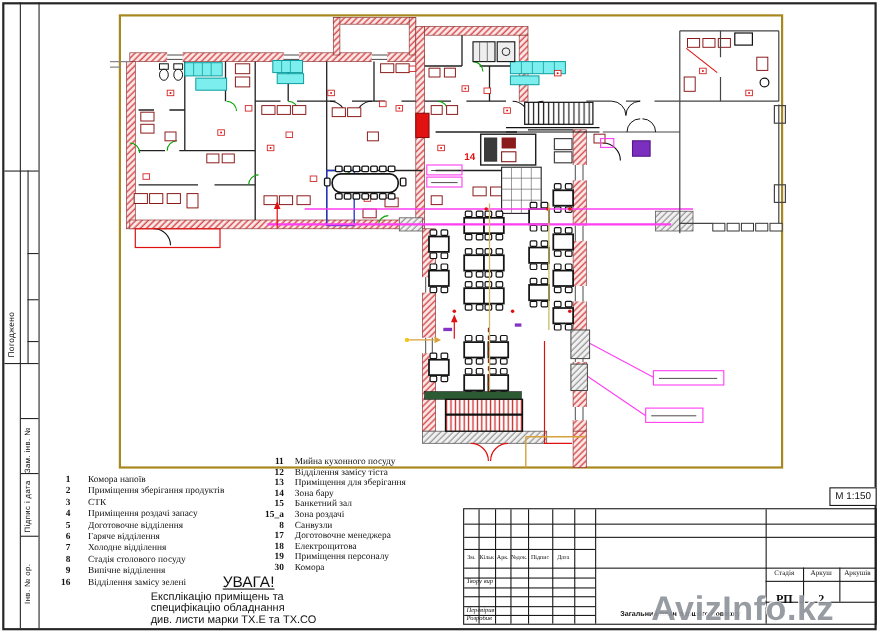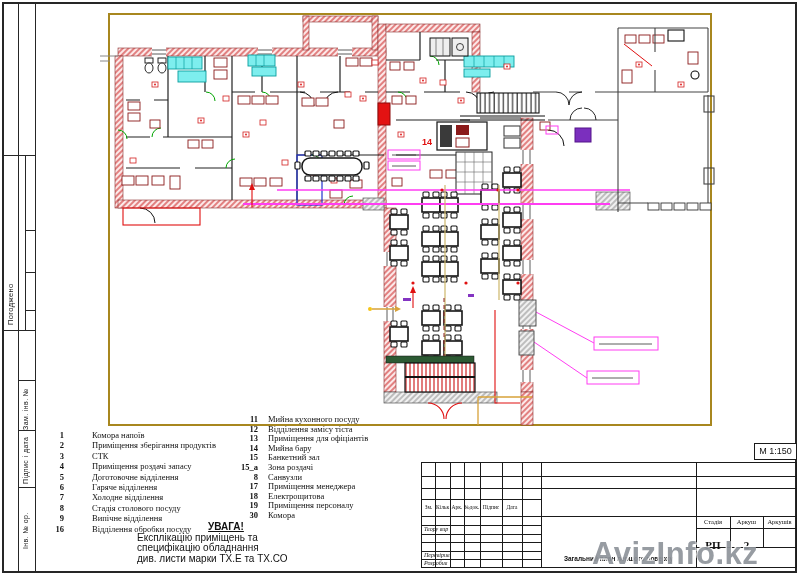--- a/index.html
+++ b/index.html
@@ -11,26 +11,26 @@
   .vtext{position:absolute;transform-origin:0 0;transform:rotate(-90deg);font-size:7.5px;
     letter-spacing:.4px;white-space:nowrap;color:#111;}
   
   #frame{left:108px;top:13px;width:600px;height:409px;border:2px solid #a8871f;}
   
   .leg{font-family:"Liberation Serif",serif;font-size:8.5px;color:#111;}
   .leg-row{white-space:nowrap;}
   #leg-left .leg-row{line-height:10.4px;}
   #leg-right .leg-row{line-height:9.6px;}
   .leg-num{display:inline-block;width:18px;text-align:right;font-weight:bold;}
-  #leg-left .leg-lab{margin-left:28px;}
+  #leg-left .leg-lab{margin-left:16px;}
   #leg-right .leg-lab{margin-left:10px;}
   
   #notice{left:137px;top:521px;width:178px;font-size:10px;color:#111;}
-  #notice .nt{display:block;text-align:center;font-weight:bold;text-decoration:underline;
-    font-size:10px;margin-bottom:1px;}
+  #notice .nt{display:block;text-align:center;font-weight:normal;text-decoration:underline;
+    font-size:14px;margin-bottom:1px;}
   #notice .nl{display:block;line-height:10.4px;}
   
   #tblock{left:421px;top:462px;width:374px;height:104px;border:1.5px solid #1a1a1a;font-size:6px;color:#111;}
   .tl{background:#1a1a1a;position:absolute;}
   .stc-row{position:absolute;left:0;top:41px;width:100px;display:flex;}
   .stc-row span{display:inline-block;text-align:center;font-family:"Liberation Serif",serif;font-size:5.5px;}
   .stc-row span:nth-child(1){width:13px;}
   .stc-row span:nth-child(2){width:15px;}
   .stc-row span:nth-child(3){width:14px;}
   .stc-row span:nth-child(4){width:16px;}
@@ -412,40 +412,40 @@
     <div class="leg-row"><span class="leg-num">5</span><span class="leg-lab">Доготовочне відділення</span></div>
 
     <div class="leg-row"><span class="leg-num">6</span><span class="leg-lab">Гаряче відділення</span></div>
 
     <div class="leg-row"><span class="leg-num">7</span><span class="leg-lab">Холодне  відділення</span></div>
 
     <div class="leg-row"><span class="leg-num">8</span><span class="leg-lab">Стадія столового посуду</span></div>
 
     <div class="leg-row"><span class="leg-num">9</span><span class="leg-lab">Випічне відділення</span></div>
 
-    <div class="leg-row"><span class="leg-num">16</span><span class="leg-lab">Відділення обробки посуду</span></div>
+    <div class="leg-row"><span class="leg-num">16</span><span class="leg-lab">Відділення замісу зелені</span></div>
 
 </div>
 <div id="leg-right" class="abs leg" style="left:234px;top:415px">
 
     <div class="leg-row"><span class="leg-num" style="width:24px">11</span><span class="leg-lab">Мийна кухонного посуду</span></div>
 
     <div class="leg-row"><span class="leg-num" style="width:24px">12</span><span class="leg-lab">Відділення замісу тіста</span></div>
 
-    <div class="leg-row"><span class="leg-num" style="width:24px">13</span><span class="leg-lab">Приміщення для офіціантів</span></div>
-
-    <div class="leg-row"><span class="leg-num" style="width:24px">14</span><span class="leg-lab">Мийна бару</span></div>
+    <div class="leg-row"><span class="leg-num" style="width:24px">13</span><span class="leg-lab">Приміщення для зберігання</span></div>
+
+    <div class="leg-row"><span class="leg-num" style="width:24px">14</span><span class="leg-lab">Зона бару</span></div>
 
     <div class="leg-row"><span class="leg-num" style="width:24px">15</span><span class="leg-lab">Банкетний зал</span></div>
 
     <div class="leg-row"><span class="leg-num" style="width:24px">15_а</span><span class="leg-lab">Зона роздачі</span></div>
 
     <div class="leg-row"><span class="leg-num" style="width:24px">8</span><span class="leg-lab">Санвузли</span></div>
 
-    <div class="leg-row"><span class="leg-num" style="width:24px">17</span><span class="leg-lab">Приміщення менеджера</span></div>
+    <div class="leg-row"><span class="leg-num" style="width:24px">17</span><span class="leg-lab">Доготовочне менеджера</span></div>
 
     <div class="leg-row"><span class="leg-num" style="width:24px">18</span><span class="leg-lab">Електрощитова</span></div>
 
     <div class="leg-row"><span class="leg-num" style="width:24px">19</span><span class="leg-lab">Приміщення персоналу</span></div>
 
     <div class="leg-row"><span class="leg-num" style="width:24px">30</span><span class="leg-lab">Комора</span></div>
 
 </div>
 
 <div id="notice" class="abs">

